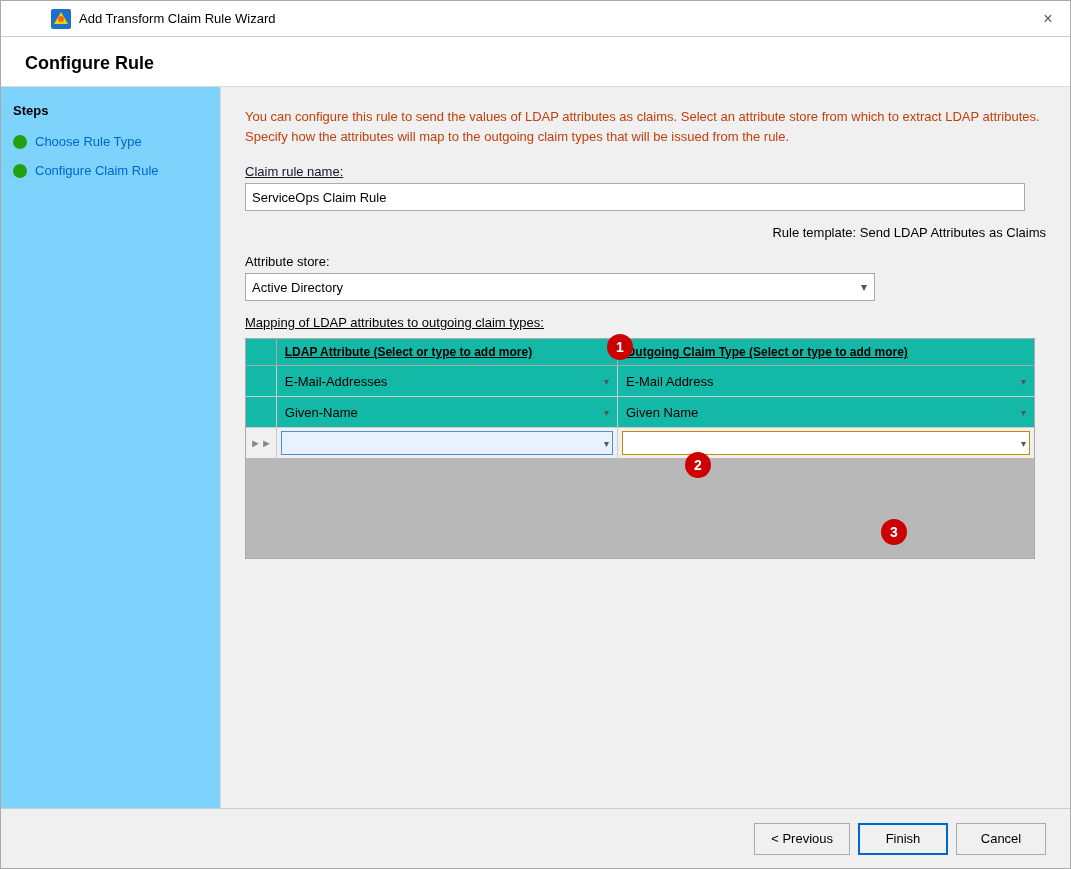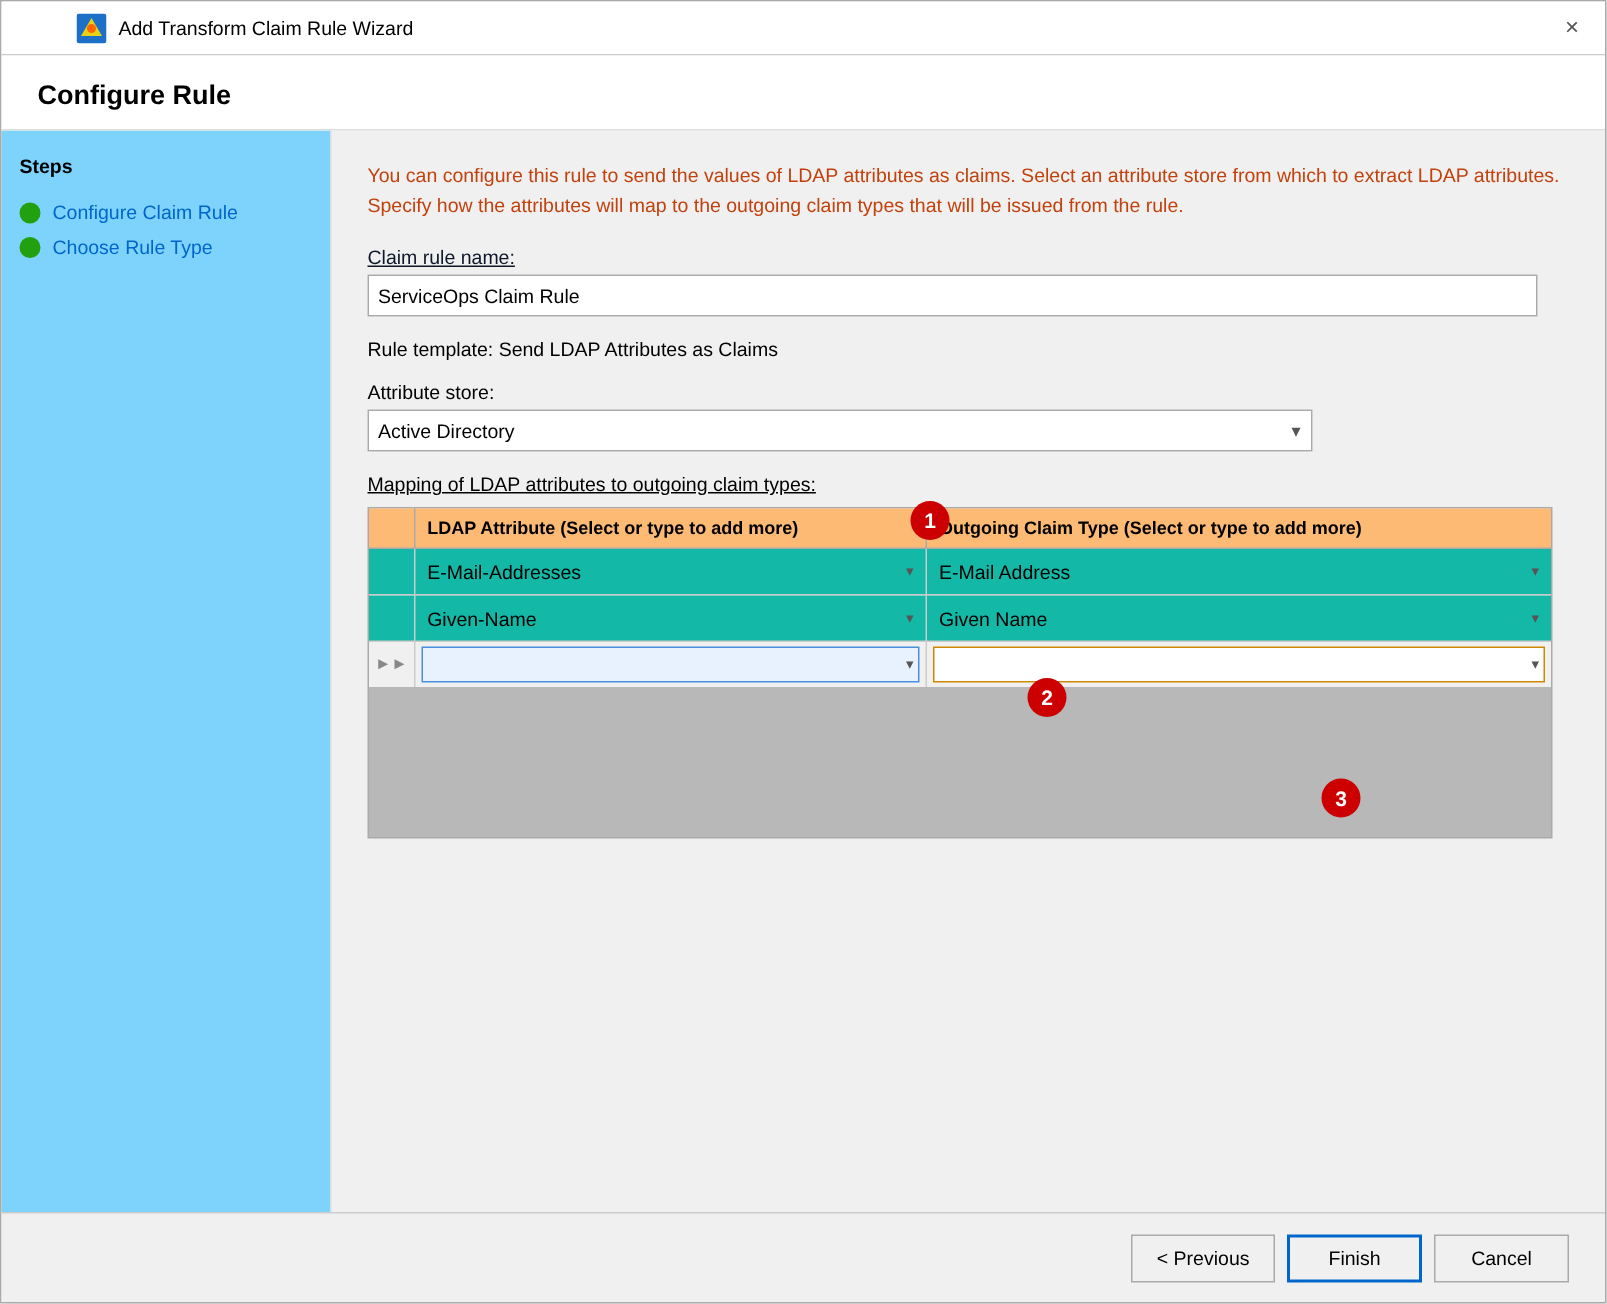--- a/index.html
+++ b/index.html
@@ -137,20 +137,21 @@
       border: 1px solid #aaa;
       padding: 2px 6px;
       font-size: 13px;
       background: #fff;
       outline: none;
     }
     .rule-template-text {
       font-size: 13px;
       color: #000;
       margin-bottom: 14px;
+      text-align: right;
     }
     .select-dropdown {
       width: 100%;
       max-width: 630px;
       height: 28px;
       border: 1px solid #aaa;
       padding: 2px 6px;
       font-size: 13px;
       background: #fff;
       appearance: none;
@@ -182,28 +183,29 @@
     }
     .mapping-table-container {
       border: 1px solid #aaa;
       max-width: 790px;
     }
     .mapping-table {
       width: 100%;
       border-collapse: collapse;
     }
     .mapping-table th {
-      background: #fdba74;
+      background: #14b8a6;
       border-bottom: 1px solid #aaa;
       border-right: 1px solid #aaa;
       padding: 6px 8px;
       font-size: 12px;
       font-weight: 600;
       text-align: left;
       vertical-align: top;
+      text-decoration: underline;
     }
     .mapping-table th:last-child { border-right: none; }
     .mapping-table td {
       border-bottom: 1px solid #ccc;
       border-right: 1px solid #ccc;
       padding: 3px 4px;
       font-size: 13px;
       vertical-align: middle;
     }
     .mapping-table td:last-child { border-right: none; }
@@ -344,27 +346,27 @@
   </div>
 
   <div class="page-title-bar">
     <div class="page-title">Configure Rule</div>
   </div>
 
   <div class="content-area">
 
     <div class="sidebar">
       <div class="sidebar-steps-label">Steps</div>
+      <div class="sidebar-item">
+        <div class="step-dot green"></div>
+        <span class="step-label">Choose Rule Type</span>
+      </div>
       <div class="sidebar-item" style="margin-top:6px;">
         <div class="step-dot green"></div>
         <span class="step-label">Configure Claim Rule</span>
-      </div>
-      <div class="sidebar-item">
-        <div class="step-dot green"></div>
-        <span class="step-label">Choose Rule Type</span>
       </div>
     </div>
 
     <div class="main-panel" style="position:relative;">
 
       <div class="description-text">You can configure this rule to send the values of LDAP attributes as claims. Select an attribute store from which to extract LDAP attributes. Specify how the attributes will map to the outgoing claim types that will be issued from the rule.</div>
 
       <div class="form-section">
         <label class="form-label">
           <span class="form-label-underline">Claim rule name:</span>

